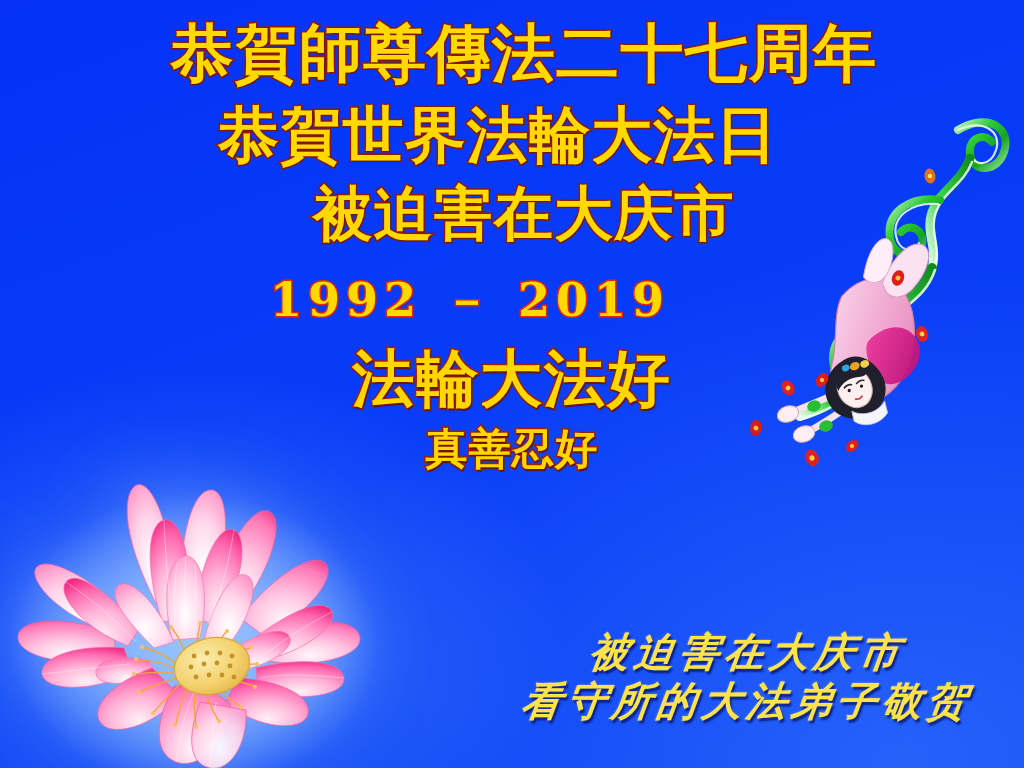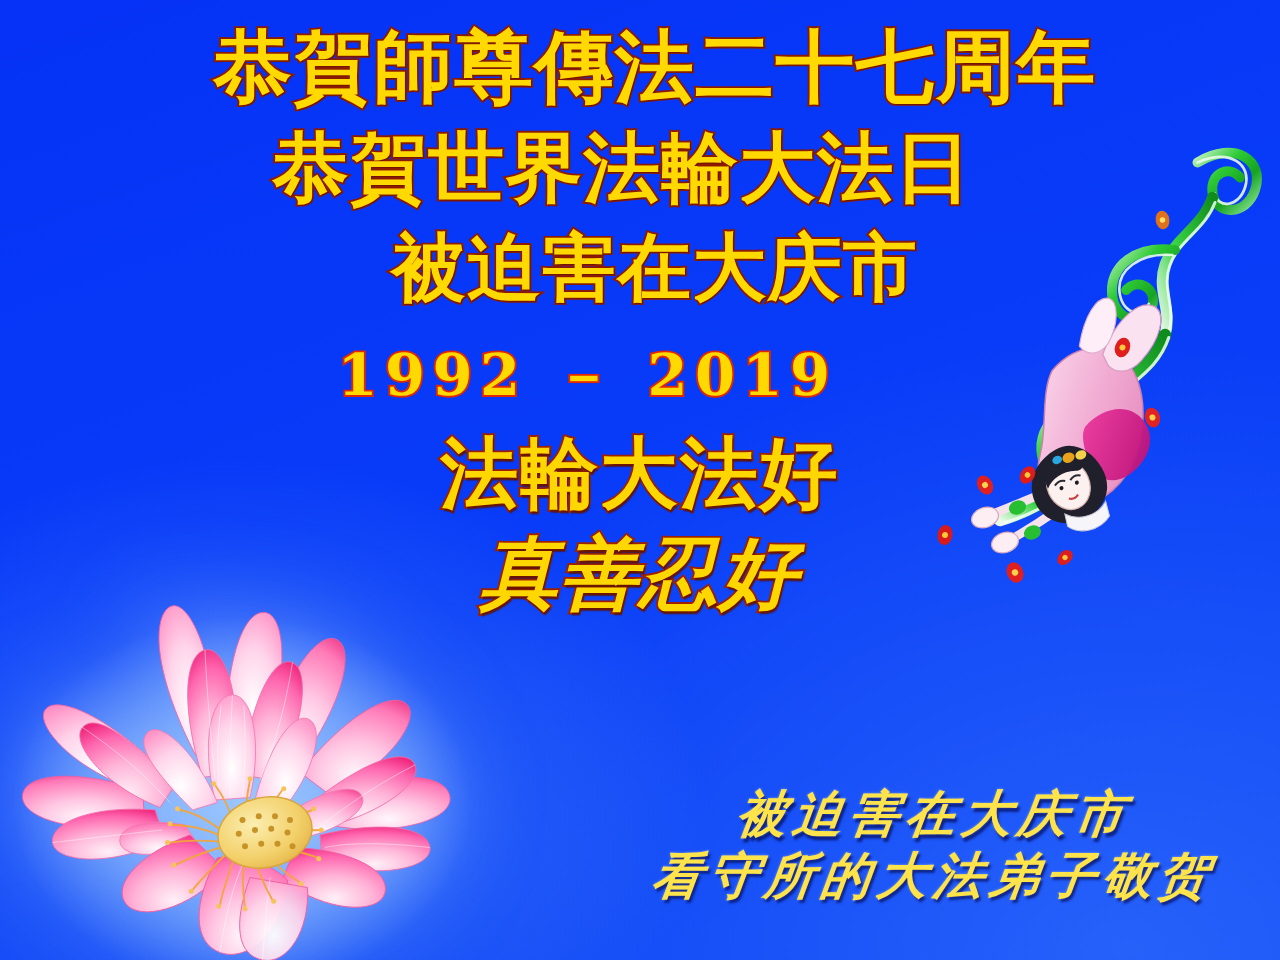--- a/index.html
+++ b/index.html
@@ -77,21 +77,21 @@
     font-weight: bold;
     color: #ffd700;
     white-space: nowrap;
     line-height: 1;
     -webkit-text-stroke: 3px #9d2000;
     paint-order: stroke fill;
     text-shadow: 1px 2px 1px rgba(90,16,2,0.75);
     z-index: 6;
   }
   .slogan-1 { top: 348px; font-size: 62px; letter-spacing: 0.03em; }
-  .slogan-2 { top: 428px; font-size: 62px; letter-spacing: 0.03em; font-style: italic; }
+  .slogan-2 { top: 428px; font-size: 42px; letter-spacing: 0.03em; }
 
   
   .signature-block {
     position: absolute;
     right: 52px;
     bottom: 42px;
     text-align: center;
     z-index: 7;
   }
   .sig-line {

